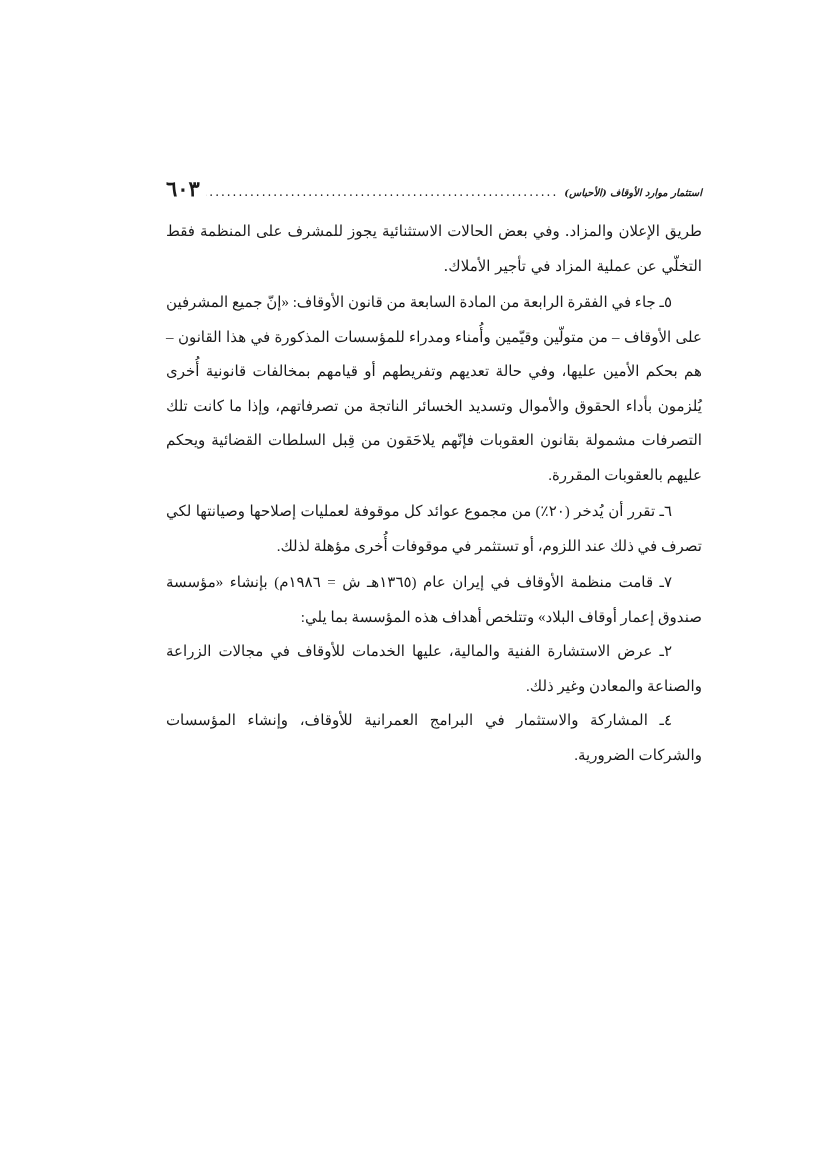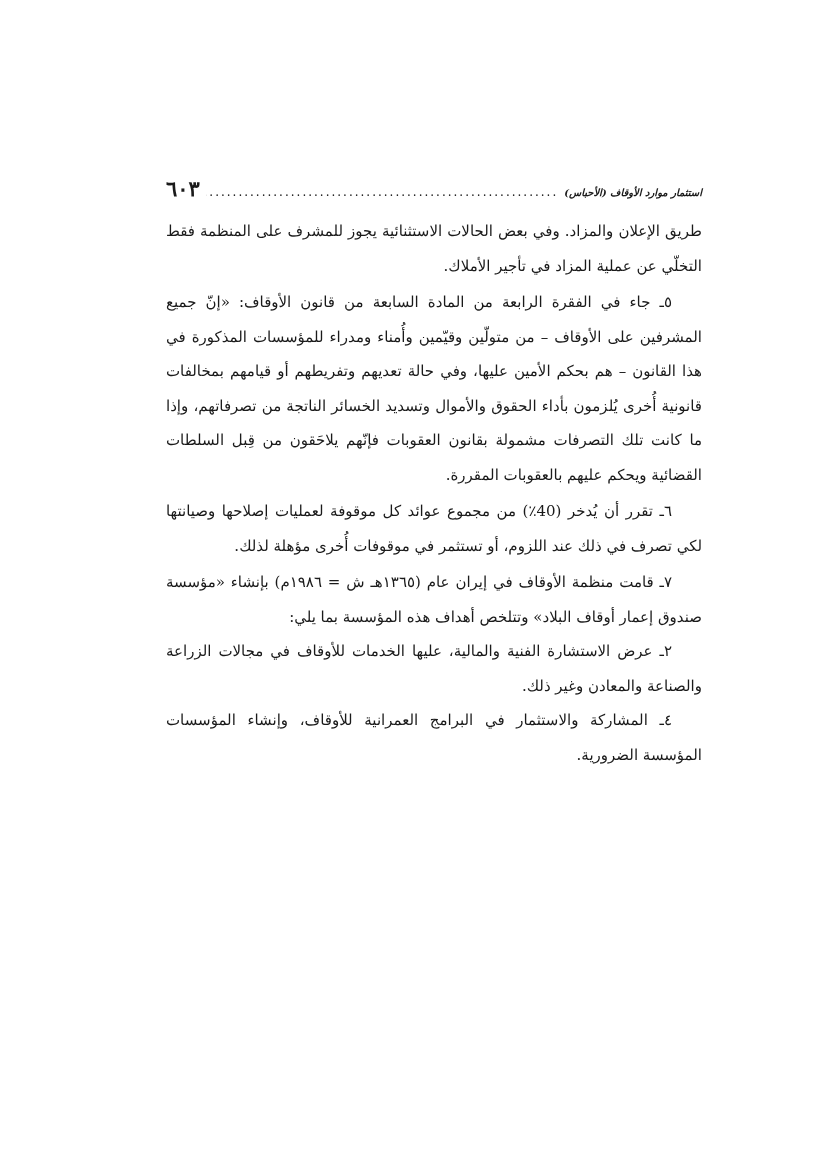--- a/index.html
+++ b/index.html
@@ -51,36 +51,37 @@
     }
     .body-text p {
       margin: 0;
       font-size: 15px;
       line-height: 34.5px;
       text-align: justify;
       text-align-last: right;
     }
     .indent {
       text-indent: 30px;
+      font-family: Liberation Serif, serif;
     }
     .para-gap {
       margin-top: 2px !important;
     }
   </style>
 </head>
 <body>
 
 <div class="page">
   <div class="running-header">
     <span class="running-title">استثمار موارد الأوقاف (الأحباس)</span>
     <span class="leader">......................................................................</span>
     <span class="page-number">٦٠٣</span>
   </div>
 
   <div class="body-text">
     <p>طريق الإعلان والمزاد. وفي بعض الحالات الاستثنائية يجوز للمشرف على المنظمة فقط التخلّي عن عملية المزاد في تأجير الأملاك.</p>
     <p class="indent para-gap">٥ـ جاء في الفقرة الرابعة من المادة السابعة من قانون الأوقاف: «إنّ جميع المشرفين على الأوقاف – من متولّين وقيّمين وأُمناء ومدراء للمؤسسات المذكورة في هذا القانون – هم بحكم الأمين عليها، وفي حالة تعديهم وتفريطهم أو قيامهم بمخالفات قانونية أُخرى يُلزمون بأداء الحقوق والأموال وتسديد الخسائر الناتجة من تصرفاتهم، وإذا ما كانت تلك التصرفات مشمولة بقانون العقوبات فإنّهم يلاحَقون من قِبل السلطات القضائية ويحكم عليهم بالعقوبات المقررة.</p>
-    <p class="indent para-gap">٦ـ تقرر أن يُدخر (40٪) من مجموع عوائد كل موقوفة لعمليات إصلاحها وصيانتها لكي تصرف في ذلك عند اللزوم، أو تستثمر في موقوفات أُخرى مؤهلة لذلك.</p>
+    <p class="indent para-gap">٦ـ تقرر أن يُدخر (٢٠٪) من مجموع عوائد كل موقوفة لعمليات إصلاحها وصيانتها لكي تصرف في ذلك عند اللزوم، أو تستثمر في موقوفات أُخرى مؤهلة لذلك.</p>
     <p class="indent para-gap">٧ـ قامت منظمة الأوقاف في إيران عام (١٣٦٥هـ ش = ١٩٨٦م) بإنشاء «مؤسسة صندوق إعمار أوقاف البلاد» وتتلخص أهداف هذه المؤسسة بما يلي:</p>
     <p class="indent">٢ـ عرض الاستشارة الفنية والمالية، عليها الخدمات للأوقاف في مجالات الزراعة والصناعة والمعادن وغير ذلك.</p>
-    <p class="indent">٤ـ المشاركة والاستثمار في البرامج العمرانية للأوقاف، وإنشاء المؤسسات المؤسسة الضرورية.</p>
+    <p class="indent">٤ـ المشاركة والاستثمار في البرامج العمرانية للأوقاف، وإنشاء المؤسسات والشركات الضرورية.</p>
   </div>
 </div>
 
 </body></html>

